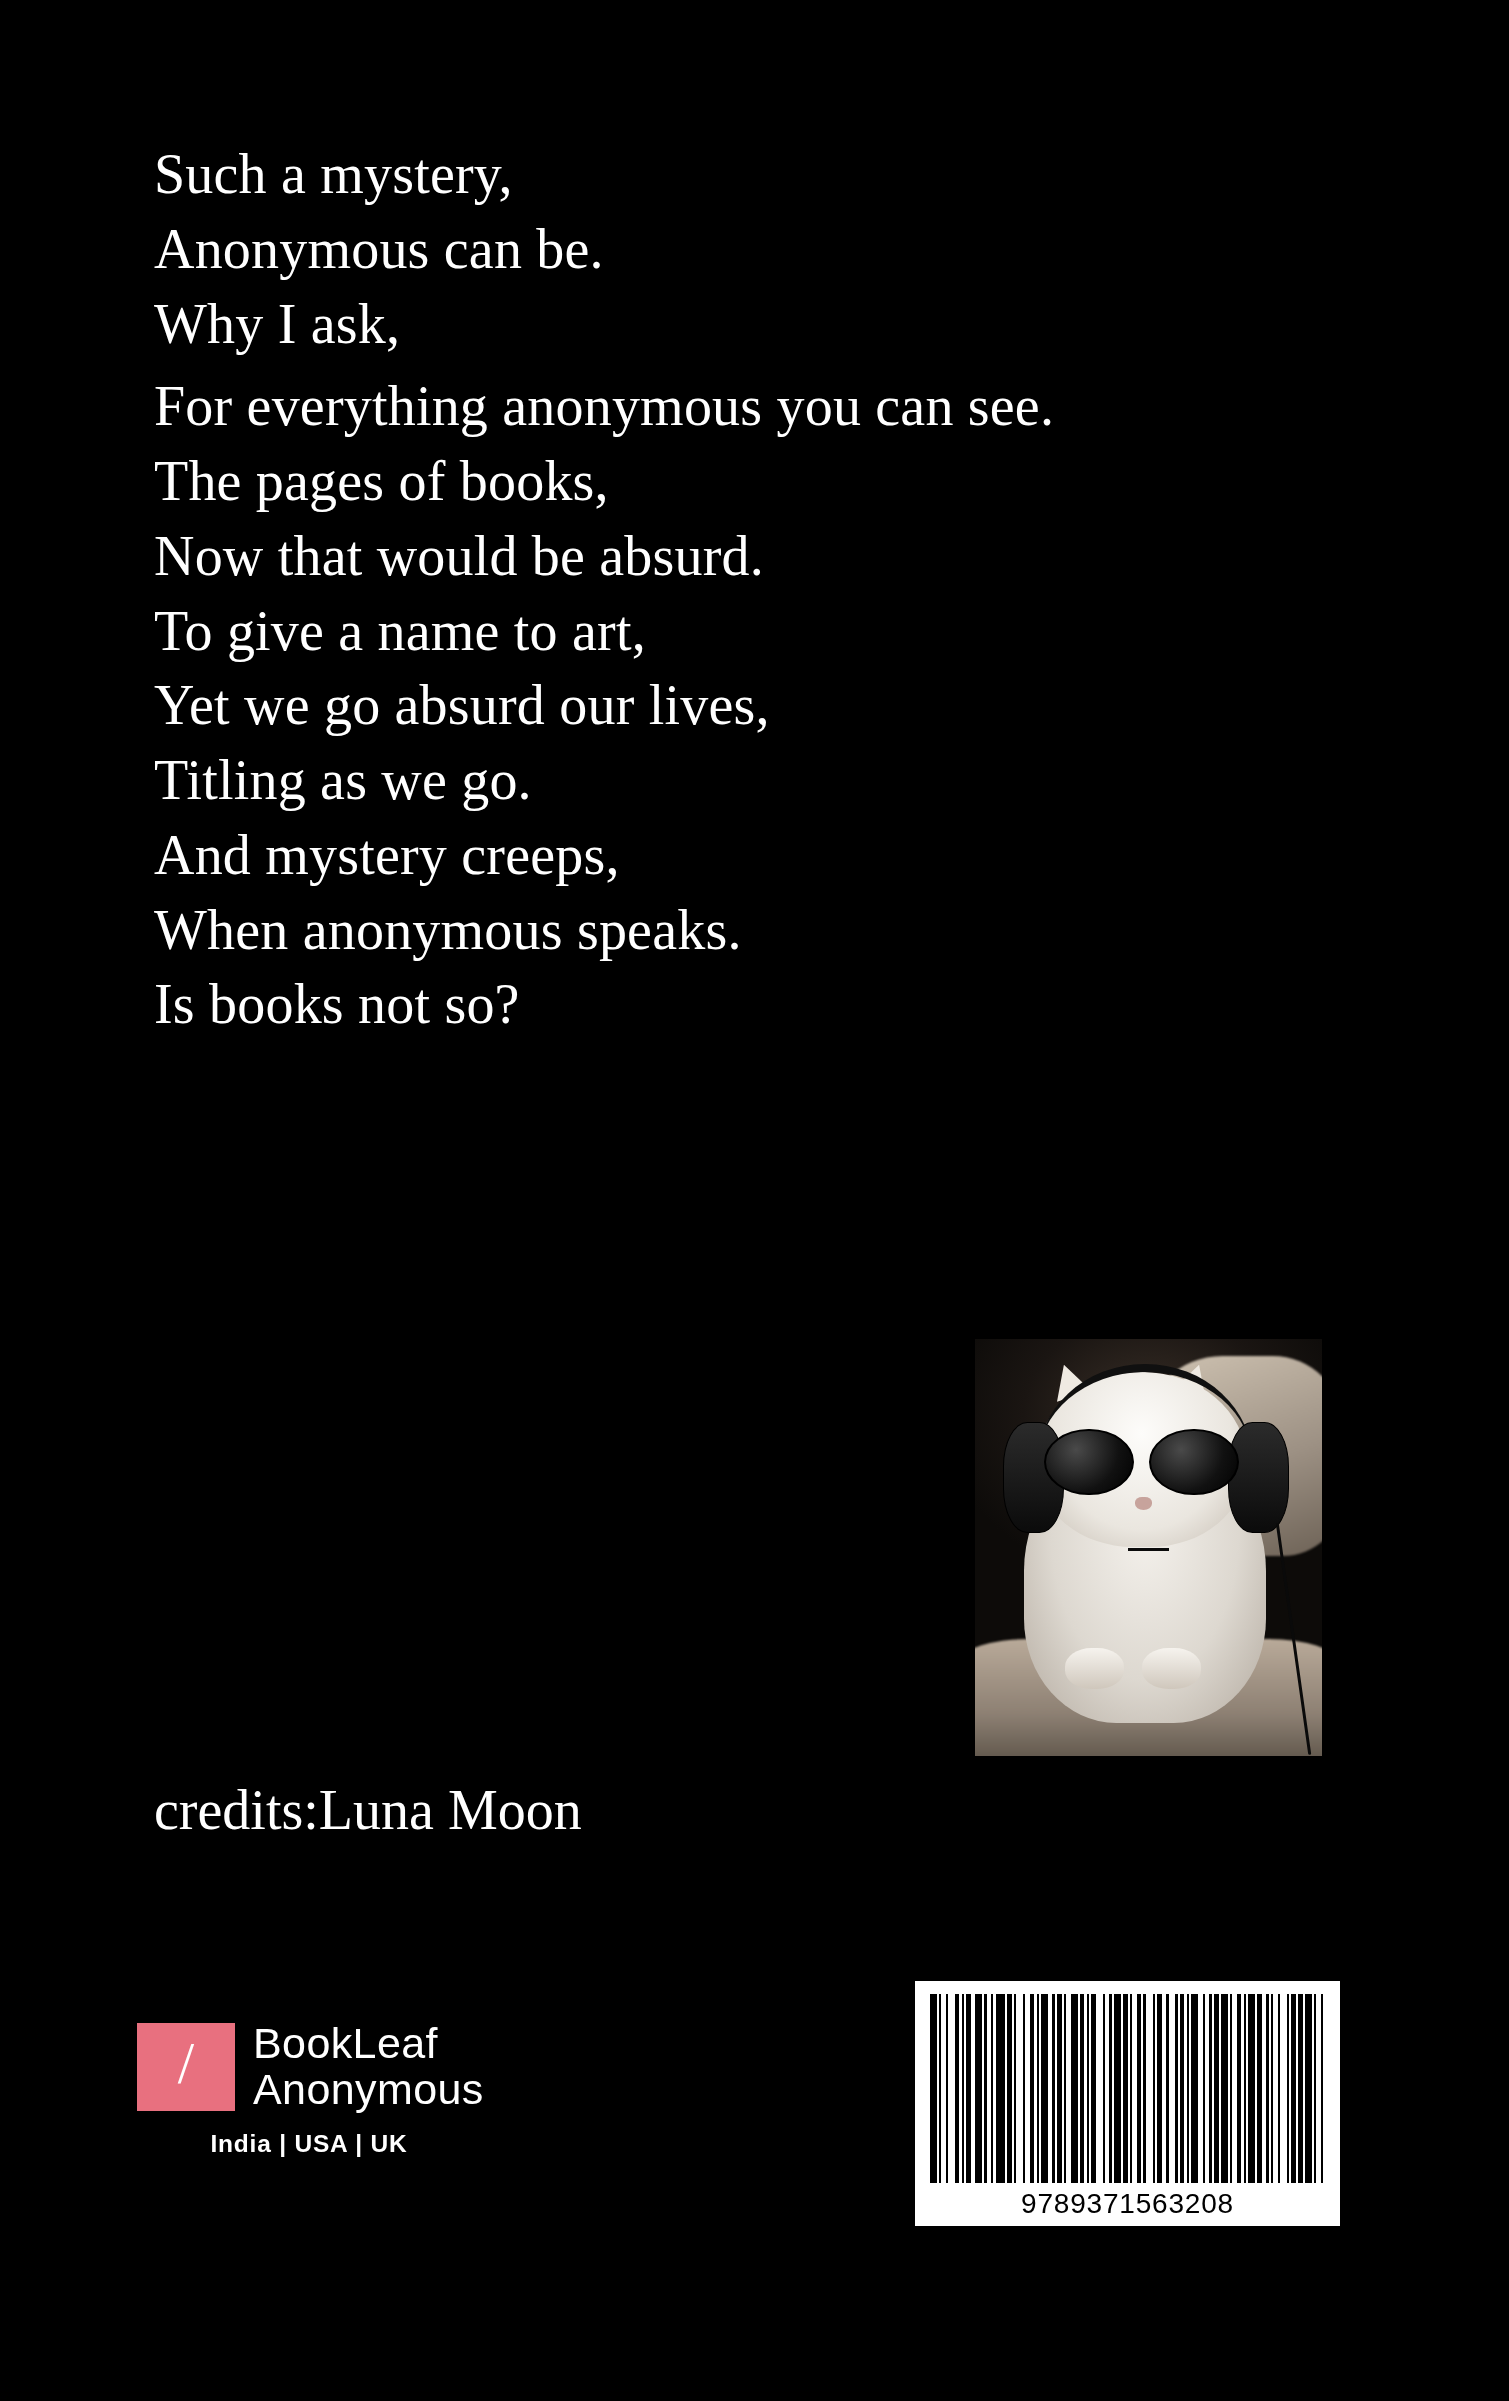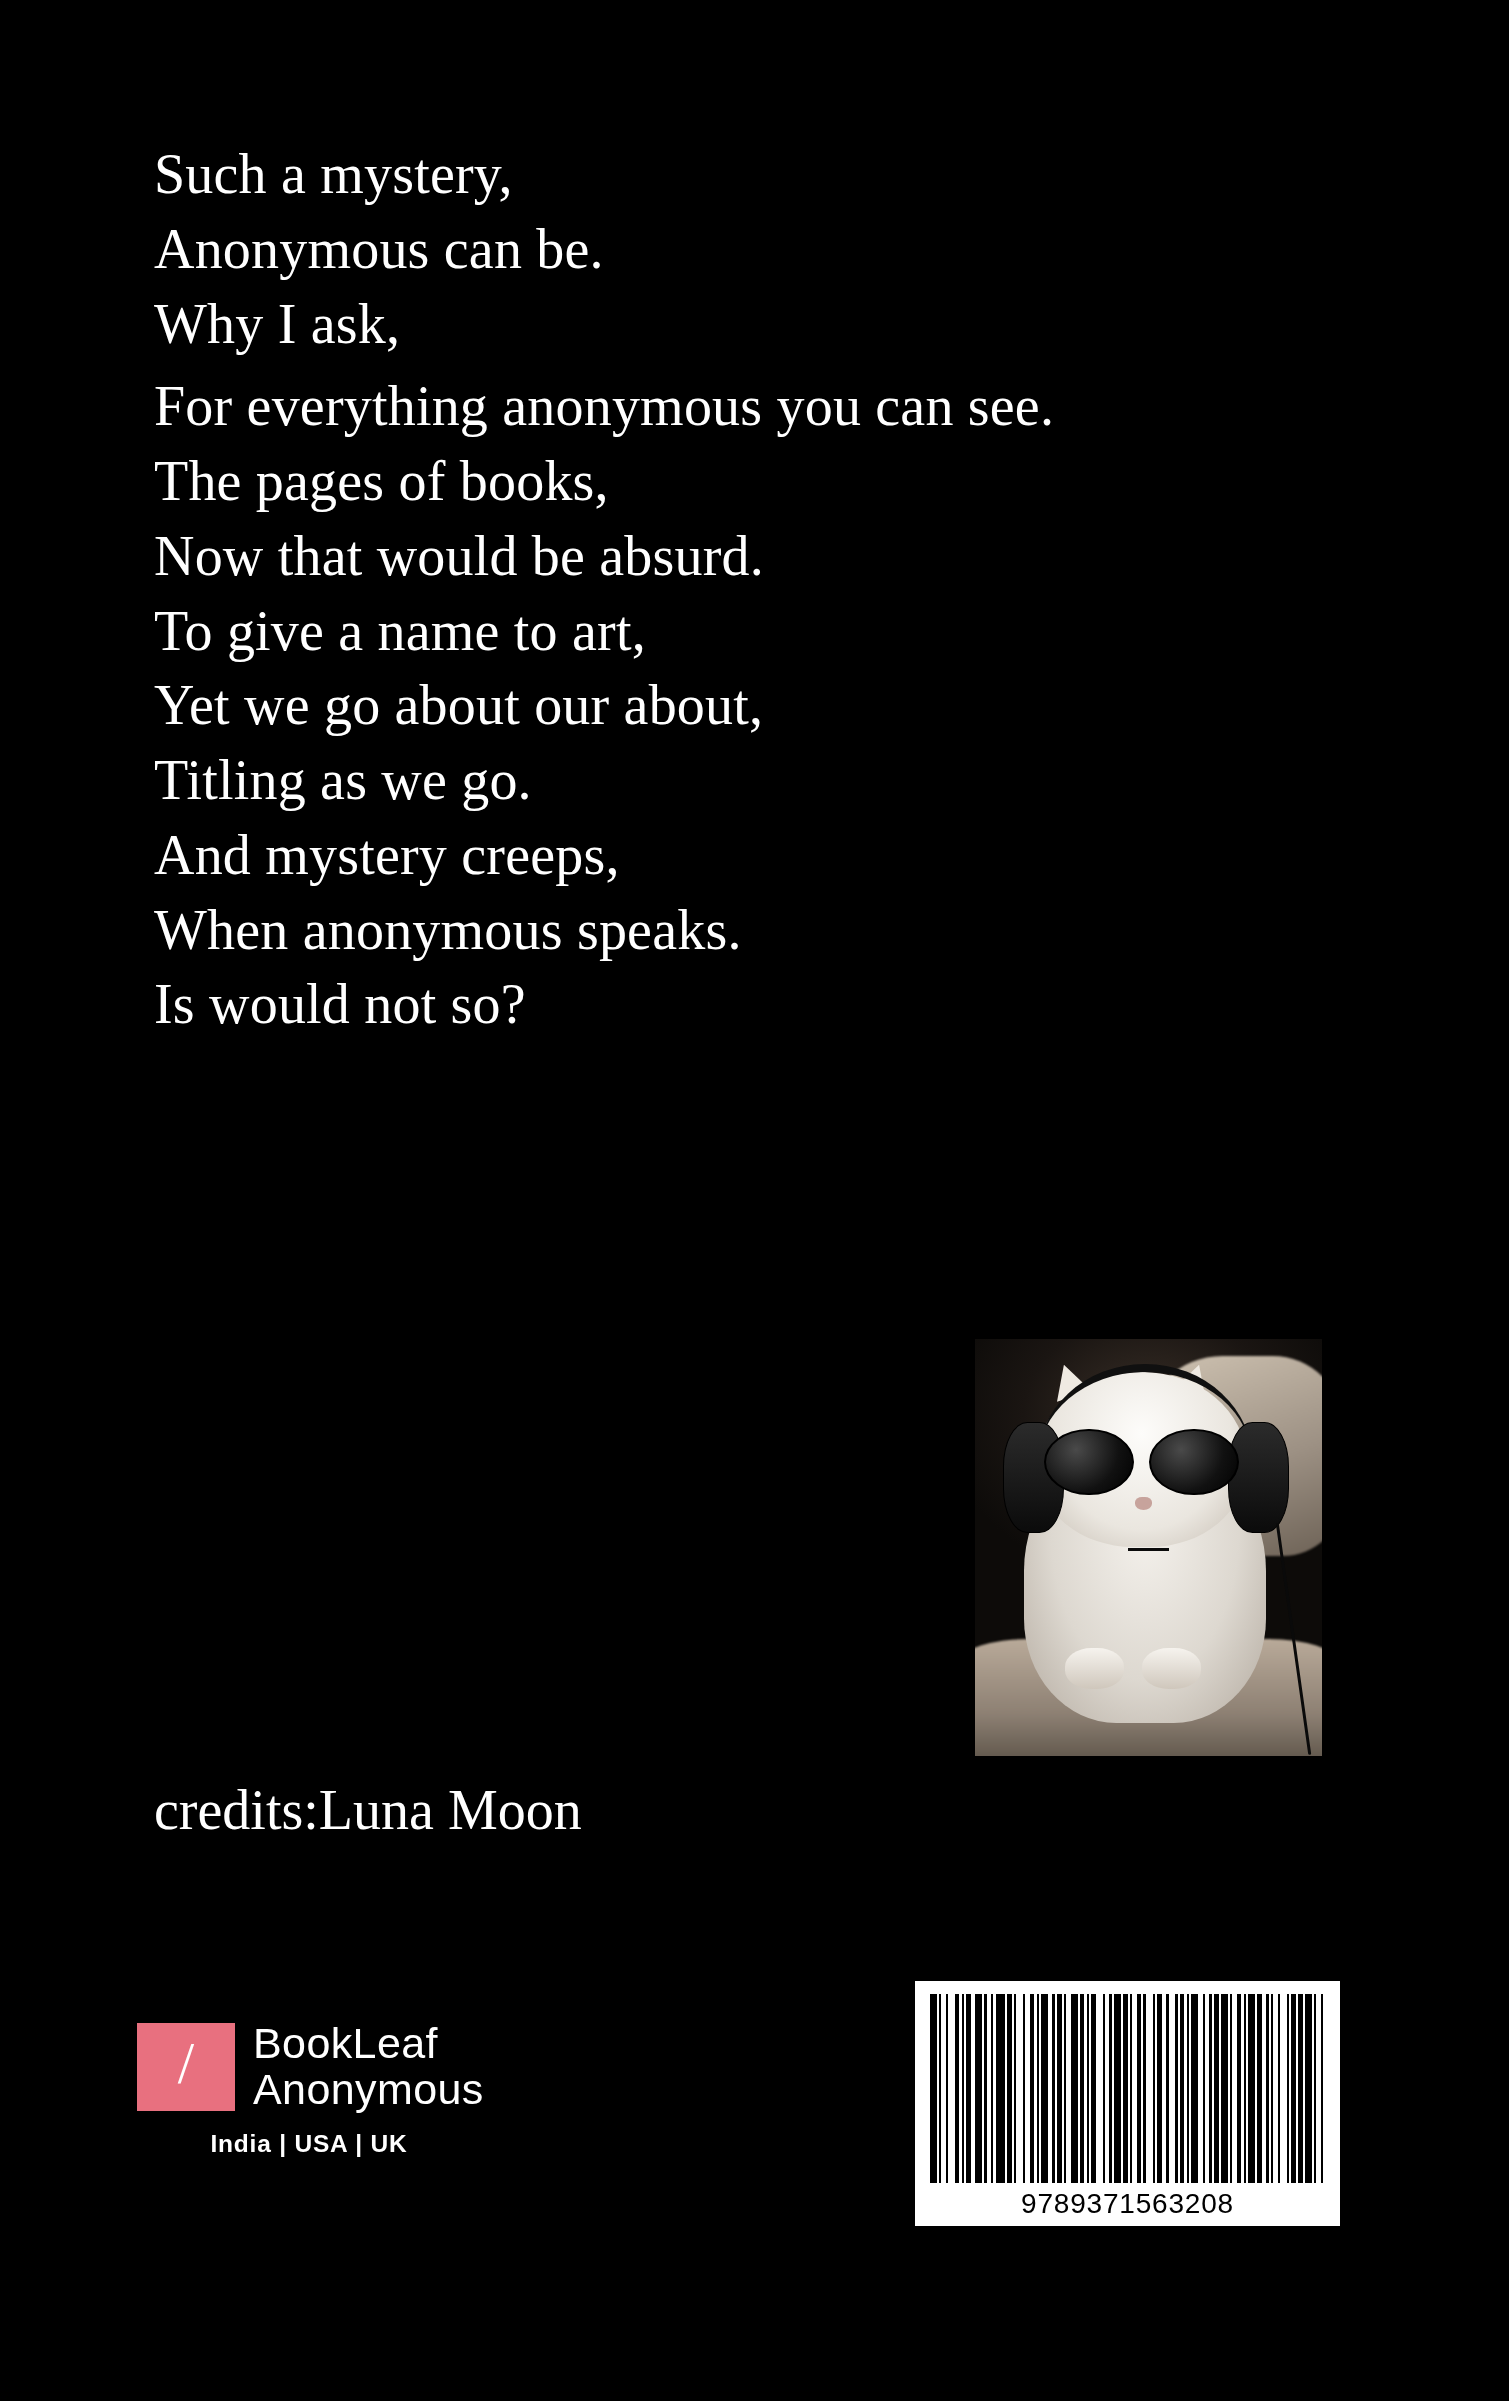--- a/index.html
+++ b/index.html
@@ -291,25 +291,25 @@
 <div class="page">
 
   <div class="poem">
     <span class="line">Such a mystery,</span>
     <span class="line">Anonymous can be.</span>
     <span class="line">Why I ask,</span>
     <span class="line wrapline">For everything anonymous you can see.</span>
     <span class="line">The pages of books,</span>
     <span class="line">Now that would be absurd.</span>
     <span class="line">To give a name to art,</span>
-    <span class="line">Yet we go about our about,</span>
+    <span class="line">Yet we go absurd our lives,</span>
     <span class="line">Titling as we go.</span>
     <span class="line">And mystery creeps,</span>
     <span class="line">When anonymous speaks.</span>
-    <span class="line">Is would not so?</span>
+    <span class="line">Is books not so?</span>
   </div>
 
   <div class="credits">credits:Luna Moon</div>
 
   <div class="photo">
     <div class="bg"></div>
     <div class="pillow"></div>
     <div class="post"></div>
     <div class="cushion"></div>
     <div class="body"></div>

